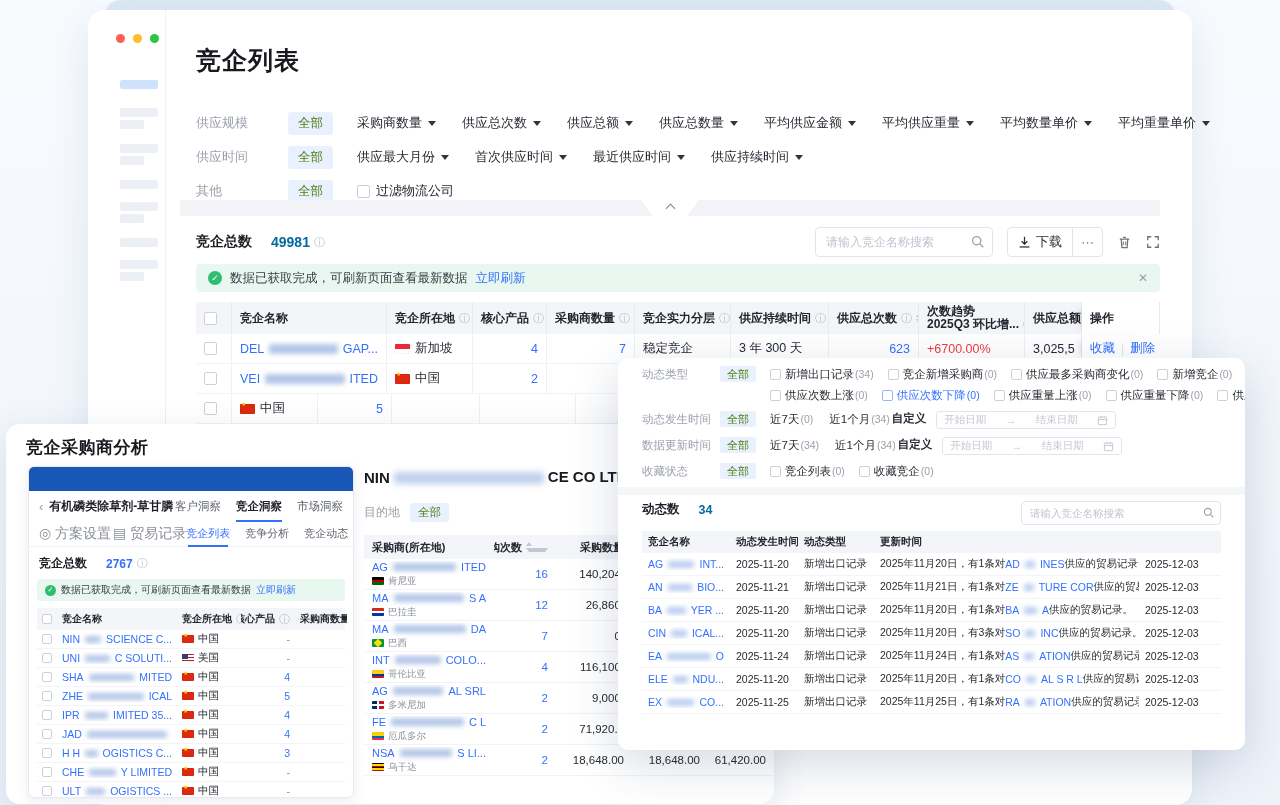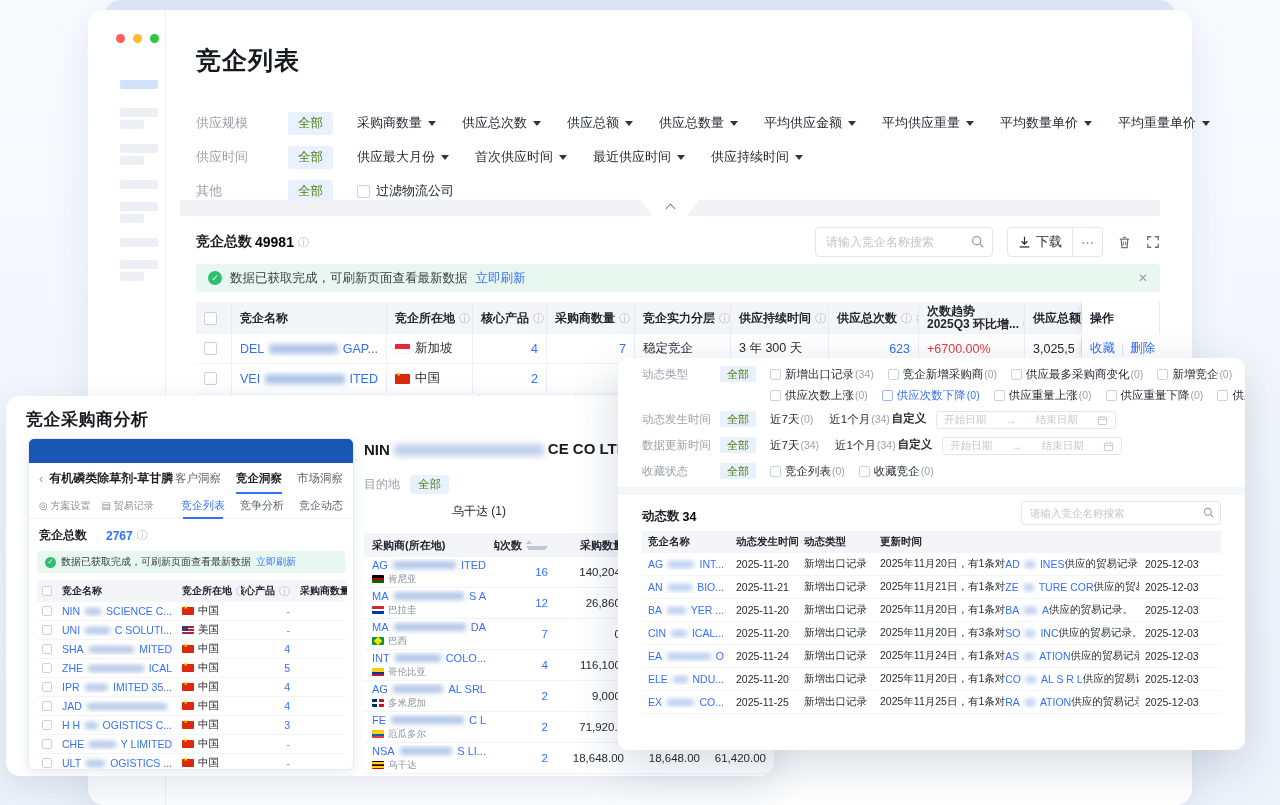--- a/index.html
+++ b/index.html
@@ -31,21 +31,21 @@
   .caret{width:0;height:0;border-left:4px solid transparent;border-right:4px solid transparent;border-top:5px solid #2f353e;margin-left:6px}
   .cbx{width:13px;height:13px;border:1px solid #cbd0d9;border-radius:2px;background:#fff;display:inline-block;margin-right:6px;flex:none}
   
   .collapse-bar{position:absolute;left:-16px;top:190px;width:980px;height:16px;background:#f1f3f6}
   .notch{position:absolute;left:50%;top:0;transform:translateX(-50%);width:58px;height:16px;background:#fff;
     clip-path:polygon(0 0,100% 0,80% 100%,20% 100%);display:flex;justify-content:center;cursor:pointer}
   .chev{width:7px;height:7px;border-left:1.5px solid #7d8495;border-top:1.5px solid #7d8495;transform:rotate(45deg);margin-top:5px}
   
   .total-row{position:absolute;left:0;top:216px;width:100%;display:flex;align-items:center;justify-content:space-between;height:32px}
   .tl{display:flex;align-items:center;font-size:14px;font-weight:700;color:#1c1f25}
-  .tl .val{color:#000000;margin-left:3px}
+  .tl .val{color:#0369a1;margin-left:19px}
   .info{font-style:normal;color:#b9c0cc;font-size:11px;margin-left:4px;font-weight:400}
   .tr-ctrls{display:flex;align-items:center;gap:14px}
   .search{position:relative}
   .search input{width:178px;height:30px;border:1px solid #e2e5ec;border-radius:4px;padding:0 28px 0 10px;font-size:12px;color:#262a31;outline:none;font-family:inherit}
   .search input::placeholder{color:#bfc5cf}
   .search svg{position:absolute;right:9px;top:8px}
   .dl-btn{display:flex;align-items:center;height:30px;border:1px solid #e2e5ec;border-radius:4px;background:#fff;font-size:13px;color:#262a31}
   .dl-main{display:flex;align-items:center;gap:5px;padding:0 10px;cursor:pointer}
   .dl-more{padding:0 8px;border-left:1px solid #e2e5ec;color:#8a9099;cursor:pointer;height:100%;display:flex;align-items:center;font-size:13px}
   .icon-btn{color:#6b727c;cursor:pointer;display:flex}
@@ -89,34 +89,34 @@
   .flag.us::after{content:"";position:absolute;left:0;top:0;width:6px;height:5px;background:#3c3b6e}
   .flag.ke{background:linear-gradient(#000 0 32%,#fff 32% 38%,#bb0000 38% 62%,#fff 62% 68%,#006600 68%)}
   .flag.py{background:linear-gradient(#d52b1e 0 33%,#fff 33% 67%,#0038a8 67%)}
   .flag.br{background:#009c3b}
   .flag.br::after{content:"";position:absolute;left:50%;top:50%;width:6px;height:6px;background:#ffdf00;transform:translate(-50%,-50%) rotate(45deg)}
   .flag.co{background:linear-gradient(#fcd116 0 50%,#003893 50% 75%,#ce1126 75%)}
   .flag.do{background:linear-gradient(90deg,transparent 40%,#fff 40% 60%,transparent 60%),linear-gradient(0deg,transparent 40%,#fff 40% 60%,transparent 60%),linear-gradient(90deg,#002d62 50%,#ce1126 50%)}
   .flag.ec{background:linear-gradient(#ffd100 0 50%,#0065bd 50% 75%,#ef3340 75%)}
   .flag.ug{background:linear-gradient(#000 0 17%,#fcdc04 17% 33%,#d90000 33% 50%,#000 50% 67%,#fcdc04 67% 83%,#d90000 83%)}
   
-  .pp{position:absolute;left:6px;top:396px;width:768px;height:380px;background:#fff;border-radius:14px;box-shadow:0 10px 36px rgba(40,70,120,.14);z-index:20;overflow:hidden}
+  .pp{position:absolute;left:6px;top:424px;width:768px;height:380px;background:#fff;border-radius:14px;box-shadow:0 10px 36px rgba(40,70,120,.14);z-index:20;overflow:hidden}
   .pp-title{position:absolute;left:20px;top:12px;font-size:17px;font-weight:700;color:#17191f;letter-spacing:.5px}
   .mini{position:absolute;left:22px;top:42px;width:326px;height:332px;border:1px solid #e7ebf1;border-radius:6px;box-shadow:0 3px 12px rgba(40,70,120,.10);overflow:hidden;background:#fff}
   .mini-bar{height:24px;background:#1857b5}
   .mini-nav{display:flex;align-items:center;justify-content:space-between;padding:0 10px;height:30px}
   .mini-left{display:flex;align-items:center}
   .mini-back{color:#9aa0ab;margin-right:6px;font-size:13px;cursor:pointer}
   .mini-bc{font-size:12px;font-weight:700;color:#1c1f25;white-space:nowrap}
   .mini-tabs{display:flex;gap:15px;font-size:11.5px;color:#5d646e;white-space:nowrap}
   .mini-tab{position:relative;cursor:pointer}
   .mini-tab.active{color:#1c1f25;font-weight:700}
   .mini-tab.active::after{content:"";position:absolute;left:0;right:0;bottom:-8px;height:2px;background:#3370ff}
   .mini-sub{display:flex;align-items:center;justify-content:space-between;padding:0 10px;height:26px;border-bottom:1px solid #f0f2f6}
-  .mini-tools{display:flex;gap:11px;font-size:10px;color:#8a9099;white-space:nowrap}
+  .mini-tools{display:flex;gap:2px;font-size:14px;color:#8a9099;white-space:nowrap}
   .mini-tool{cursor:pointer}
   .mini-subtabs{display:flex;gap:15px;font-size:11px;color:#5d646e;white-space:nowrap}
   .mini-subtab{position:relative;cursor:pointer}
   .mini-subtab.active{color:#3370ff}
   .mini-subtab.active::after{content:"";position:absolute;left:2px;right:2px;bottom:-6px;height:2px;background:#3370ff}
   .mini-total{padding:8px 10px 2px;font-size:12px;font-weight:700;color:#1c1f25;display:flex;align-items:center}
   .mini-total .val{color:#3370ff;margin-left:19px}
   .mini-alert{margin:5px 8px 0;height:22px;background:#e8f7ef;border-radius:3px;display:flex;align-items:center;padding:0 8px;font-size:10px;color:#3a4049;white-space:nowrap;overflow:hidden}
   .mini-alert .gcheck{width:11px;height:11px;font-size:7px;margin-right:5px}
   .mini-alert a{color:#3370ff;margin-left:5px}
@@ -160,21 +160,21 @@
   .mon-line{display:flex;gap:14px;white-space:nowrap}
   .mon-item{display:inline-flex;align-items:center;color:#262a31;cursor:pointer;line-height:16px}
   .mon-item .cbx{width:11px;height:11px;margin-right:4px}
   .cnt{color:#9ba1ab;font-size:10.5px;margin-left:1px}
   .mon-item.hl{color:#3370ff}.mon-item.hl .cnt{color:#3370ff}.mon-item.hl .cbx{border-color:#96b6f7}
   .mon-opts{display:flex;gap:16px;align-items:center;line-height:16px}
   .mon-opt{color:#262a31;cursor:pointer}
   .custom{color:#262a31;font-weight:700;margin:0 10px 0 2px}
   .date-box{display:flex;align-items:center;border:1px solid #e2e5ec;border-radius:3px;height:18px;padding:0 7px;color:#c3c8d2;font-size:10.5px;width:180px;justify-content:space-between;cursor:pointer}
   .mon-sep{height:8px;background:#f5f6f8;margin:8px -24px 0}
-  .mon-count{display:flex;align-items:flex-end;justify-content:space-between;margin-top:6px;height:24px}
+  .mon-count{display:flex;align-items:flex-start;justify-content:space-between;margin-top:6px;height:24px}
   .mon-count .tl{font-size:12.5px}
   .mon-count .search input{width:200px;height:24px;font-size:10.5px;padding:0 24px 0 8px}
   .mon-count .search svg{top:6px;right:7px}
   .mon-table{margin-top:6px;font-size:10.5px}
   .ot-head{display:flex;background:#f3f5f9;height:22px;font-weight:700;color:#23262d}
   .otc{display:flex;align-items:center;padding:0 6px;flex:none;overflow:hidden;white-space:nowrap}
   .oc-name{width:88px}.oc-date{width:68px}.oc-type{width:76px}.oc-cont{width:265px}.oc-upd{width:82px}
   .ot-row{display:flex;height:23px;border-bottom:1px solid #f2f4f7;align-items:center}
   .ot-row .rdt{height:7px;background:#b9cdf0}
   .c-dark{color:#262a31}.c-blue{color:#3370ff}
@@ -685,23 +685,20 @@
     <div class="detail">
       <div class="d-title">
         <span>NIN</span>
         <i class="rdt"></i>
         <span>CE CO LTD的采购商</span>
       </div>
       <div class="d-dest">
         <span class="d-label">目的地</span>
         <span class="chip">全部</span>
       </div>
-      <div class="d-dest2 d-items" id="dest2">
-          <span class="d-item">乌干达 (1)</span>
-        </div>
       <div class="d-table">
         <div class="dt-head" id="dt-head">
             <div class="dtc dc-name">
               <span>采购商(所在地)</span>
             </div>
             <div class="dtc dc-times">
               <span>采购次数</span>
               <i class="sort">
                 <b class="up"></b>
                 <b class="dn"></b>

